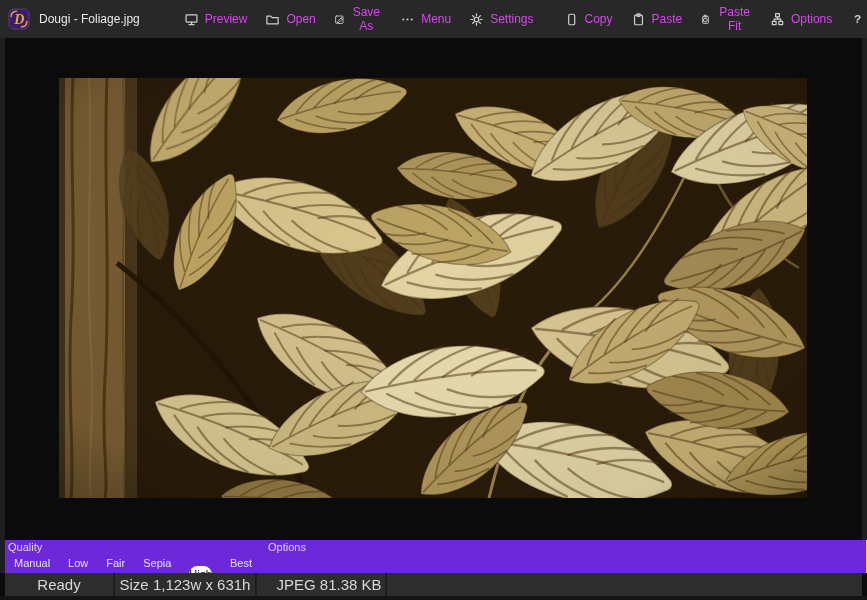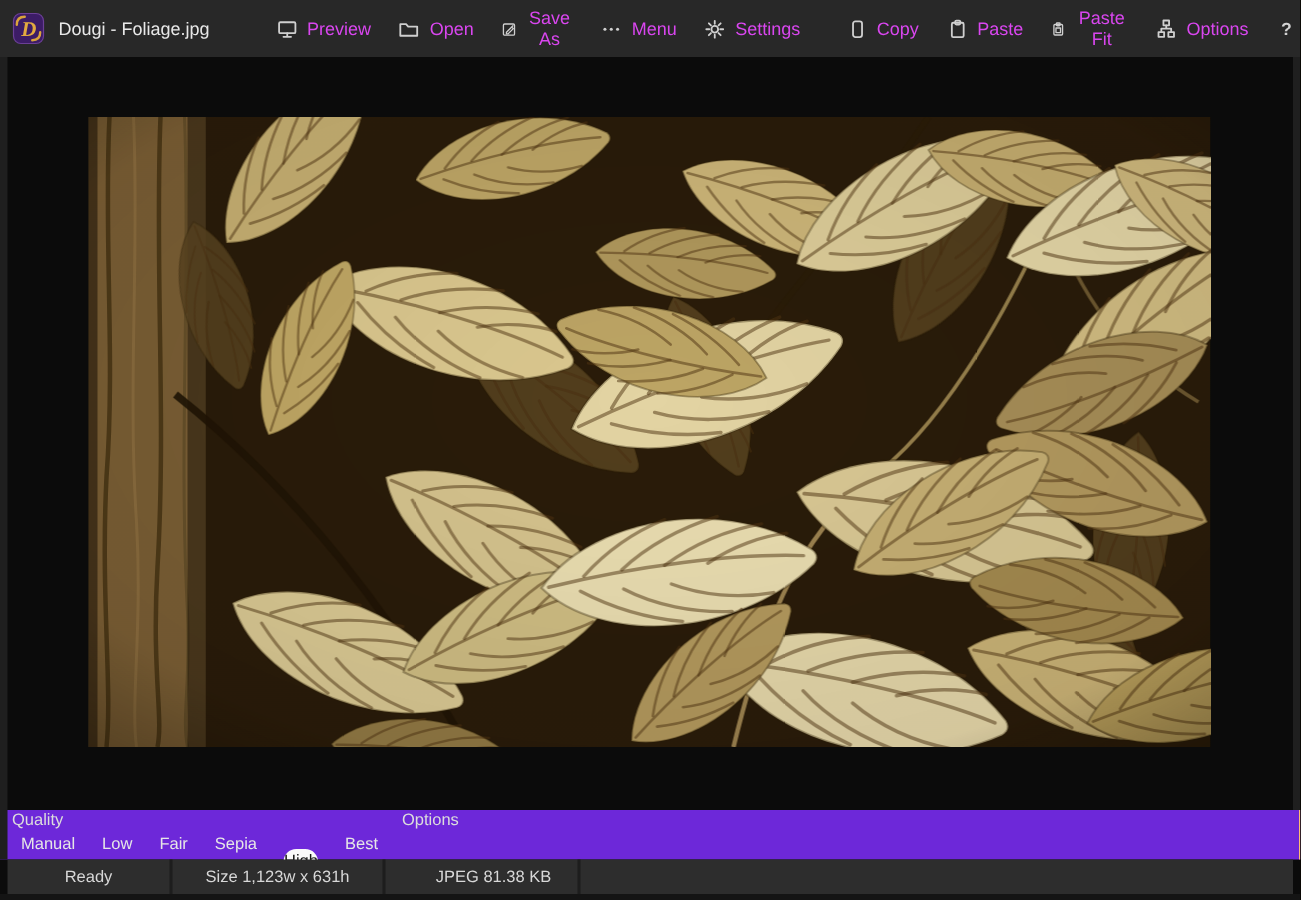--- a/index.html
+++ b/index.html
@@ -28,21 +28,21 @@
   .quality-label { left:3px; }
   .options-label { left:263px; }
   .buttons-row { display:flex; height:19px; align-items:center; }
   .q-group { width:256px; flex:none; display:flex; justify-content:space-around; align-items:center; }
   .o-group { flex:1; display:flex; justify-content:space-around; align-items:center; }
   .chip { background:none; border:0; color:#e6e6e6; font-family:inherit; font-size:11px; padding:2px 0; border-radius:10px; line-height:13px; }
   .o-group .chip { padding:2px 20px; }
   .chip.selected { background:#fafafa; color:#141414;margin-top:21px; }
 
   
-  .statusbar { height:23px; flex:none; margin:0 5px; background:#2d2d2d; display:flex; font-size:11px; color:#d8d8d8; }
+  .statusbar { height:23px; flex:none; margin:0 5px; background:#2d2d2d; display:flex; font-size:15px; color:#d8d8d8; }
   .seg { display:flex; align-items:center; justify-content:center; border-right:2px solid #1d1d1d; }
   .seg.s0 { width:110px; } .seg.s1 { width:142px; } .seg.s2 { width:130px;padding-left:16px; } .seg.s3 { width:197px; }
   .seg.s4 { flex:1; border-right:0; }
   .bottom-strip { height:4px; flex:none; background:#141414; }
 
   .icon-stroke { stroke:#cfcfcf; stroke-width:1.3; fill:none; stroke-linecap:round; stroke-linejoin:round; }
 </style>
 </head>
 <body>
 

